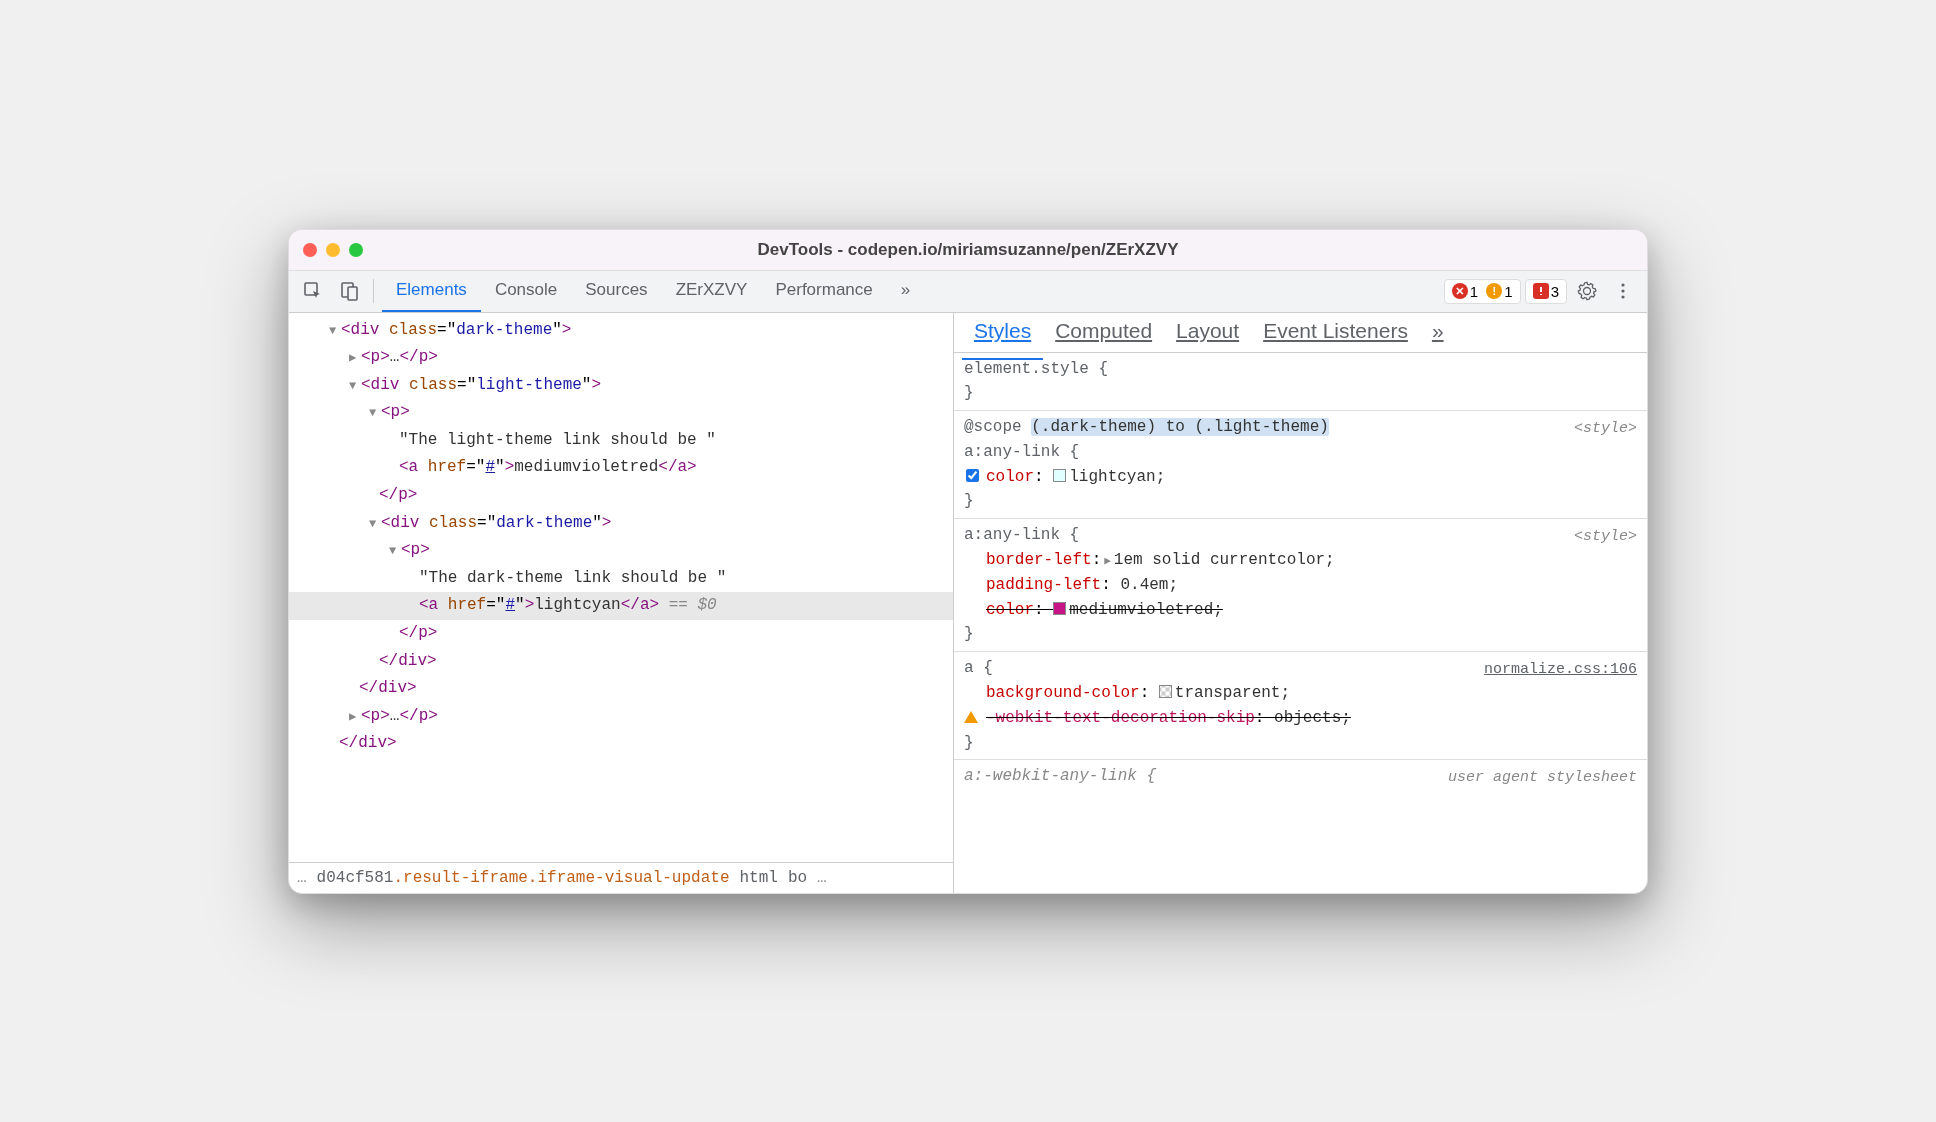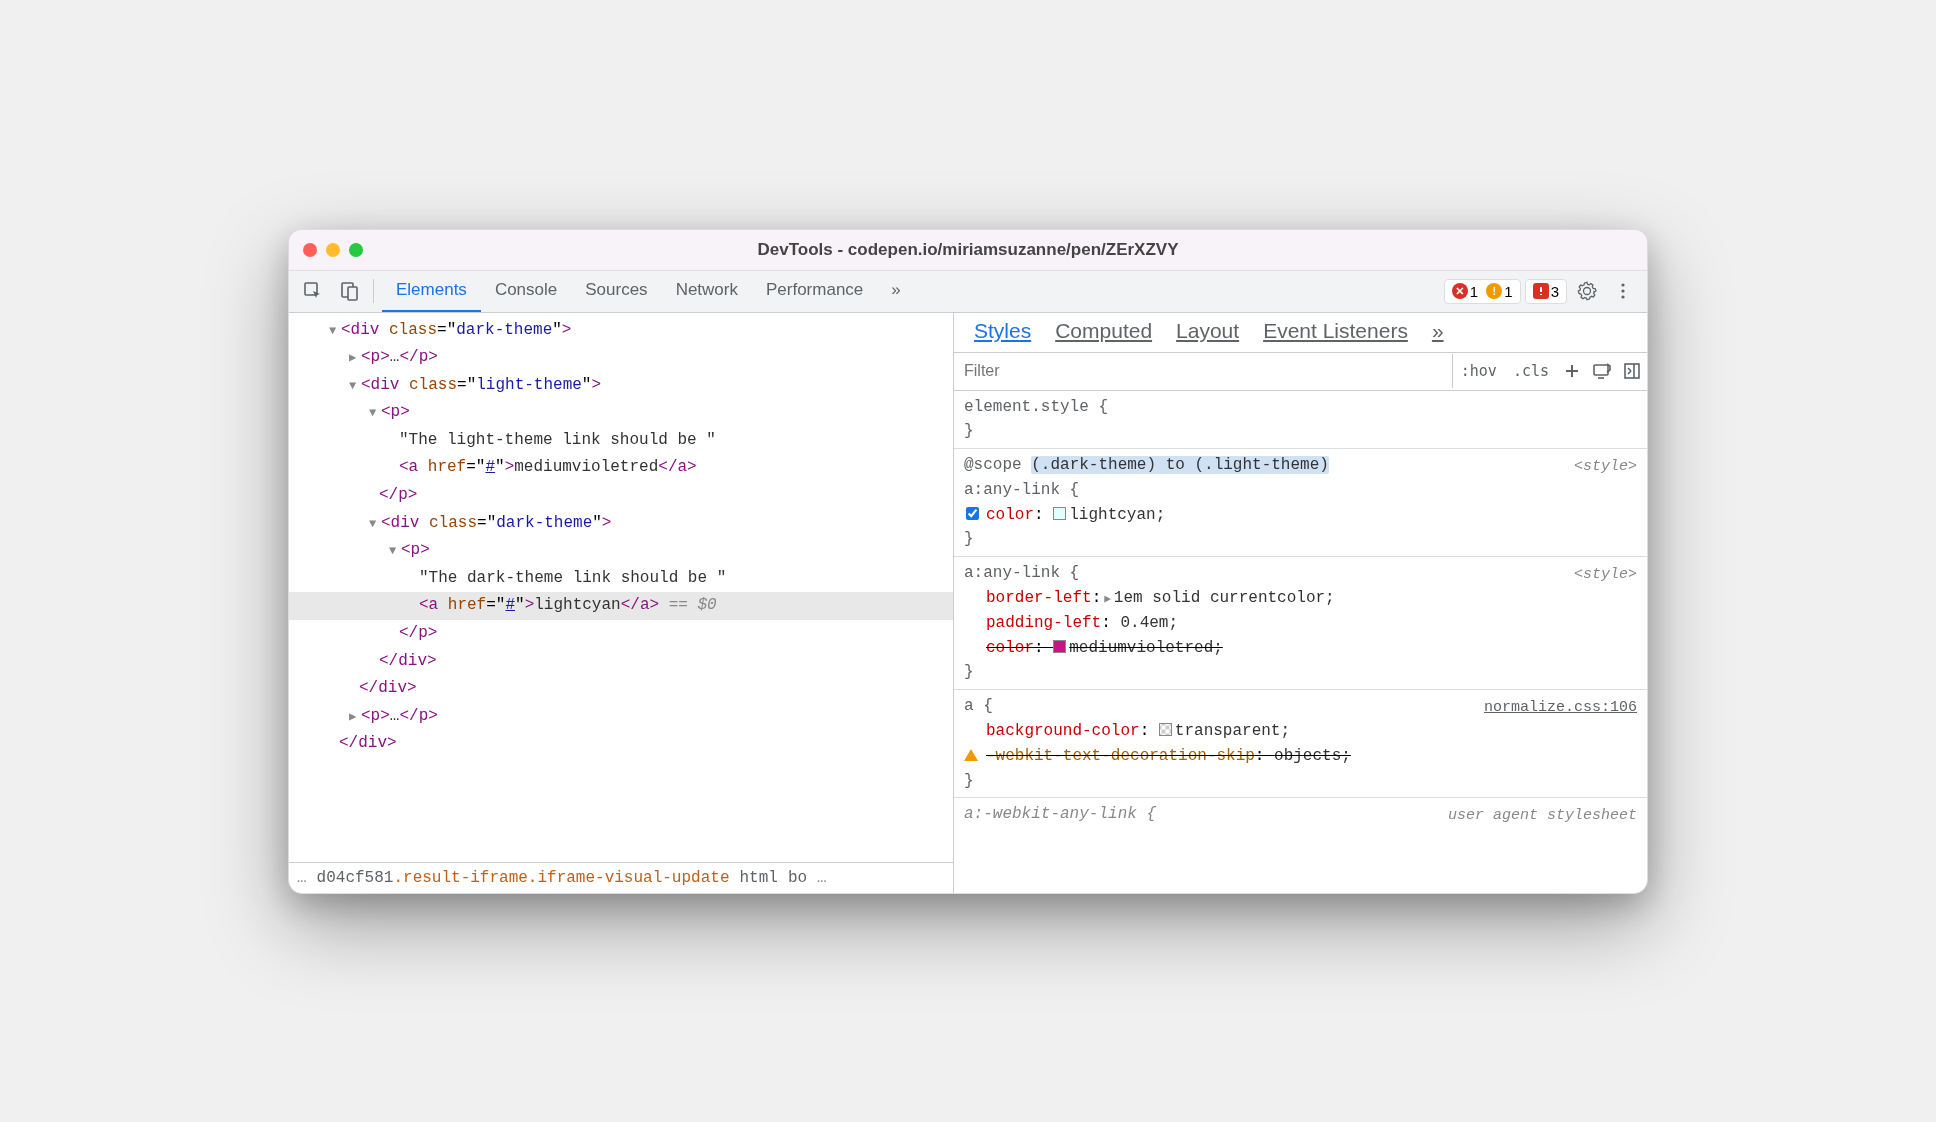--- a/index.html
+++ b/index.html
@@ -201,21 +201,21 @@
       <svg width="20" height="20" viewBox="0 0 20 20" fill="none" stroke="currentColor" stroke-width="1.6">
         <rect x="3" y="2" width="11" height="14" rx="1"></rect>
         <rect x="9" y="6" width="9" height="13" rx="1" fill="#f1f3f4"></rect>
       </svg>
     </div>
     <div class="toolbar-sep"></div>
     <div class="tabs">
       <div class="tab active">Elements</div>
       <div class="tab">Console</div>
       <div class="tab">Sources</div>
-      <div class="tab">Network</div>
+      <div class="tab">ZErXZVY</div>
       <div class="tab">Performance</div>
       <div class="tab">»</div>
     </div>
     <div class="toolbar-spacer"></div>
     <div class="badge-group">
       <span class="badge-icon err">✕</span>
       <span>1</span>
       &nbsp;
       <span class="badge-icon warn">!</span>
       <span>1</span>
@@ -273,44 +273,20 @@
     </div>
 
     <div class="styles-panel">
       <div class="styles-tabs">
         <div class="styles-tab active">Styles</div>
         <div class="styles-tab">Computed</div>
         <div class="styles-tab">Layout</div>
         <div class="styles-tab">Event Listeners</div>
         <div class="styles-tab">»</div>
       </div>
-      <div class="filter-row">
-        <input class="filter-input" placeholder="Filter" style="">
-        <div class="filter-btn">:hov</div>
-        <div class="filter-btn">.cls</div>
-        <div class="filter-icon">
-          <svg width="18" height="18" viewBox="0 0 18 18" stroke="currentColor" stroke-width="2">
-              <path d="M9 3v12M3 9h12"></path>
-            </svg>
-        </div>
-        <div class="filter-icon">
-          <svg width="20" height="18" viewBox="0 0 20 18" fill="none" stroke="currentColor" stroke-width="1.6">
-              <rect x="2" y="3" width="14" height="10" rx="1"></rect>
-              <path d="M6 16h6"></path>
-              <path d="M15 10l3-2V4l-3-2"></path>
-            </svg>
-        </div>
-        <div class="filter-icon">
-          <svg width="18" height="18" viewBox="0 0 18 18" fill="none" stroke="currentColor" stroke-width="1.6">
-              <rect x="2" y="2" width="14" height="14"></rect>
-              <path d="M11 2v14"></path>
-              <path d="M8 9l-3-3M8 9l-3 3"></path>
-            </svg>
-        </div>
-      </div>
 
       <div class="rules">
         <div class="rule-block">
           <div class="selector">element.style {</div>
           <div class="selector">}</div>
         </div>
 
         <div class="rule-block">
           <span class="rule-source">&lt;style&gt;</span>
           <div><span class="scope-kw">@scope</span> <span class="scope-hl">(.dark-theme) to (.light-theme)</span></div>
@@ -338,21 +314,21 @@
         </div>
 
         <div class="rule-block">
           <span class="rule-source link">normalize.css:106</span>
           <div class="selector">a {</div>
           <div class="prop">
             <span class="prop-name">background-color</span>: <span class="swatch" style="background:repeating-conic-gradient(#ccc 0 25%,#fff 0 50%) 50%/8px 8px"></span><span class="prop-value">transparent;</span>
           </div>
           <div class="prop">
             <span class="warn-icon"></span>
-            <span class="strike"><span class="prop-name" style="color:#a16207">-webkit-text-decoration-skip</span>: <span class="prop-value">objects;</span></span>
+            <span class="strike"><span class="prop-name" style="color:#be185d">-webkit-text-decoration-skip</span>: <span class="prop-value">objects;</span></span>
           </div>
           <div class="selector">}</div>
         </div>
 
         <div class="rule-block" style="border-bottom:none">
           <span class="rule-source ua-style">user agent stylesheet</span>
           <div class="selector ua-style">a:-webkit-any-link {</div>
         </div>
       </div>
     </div>

